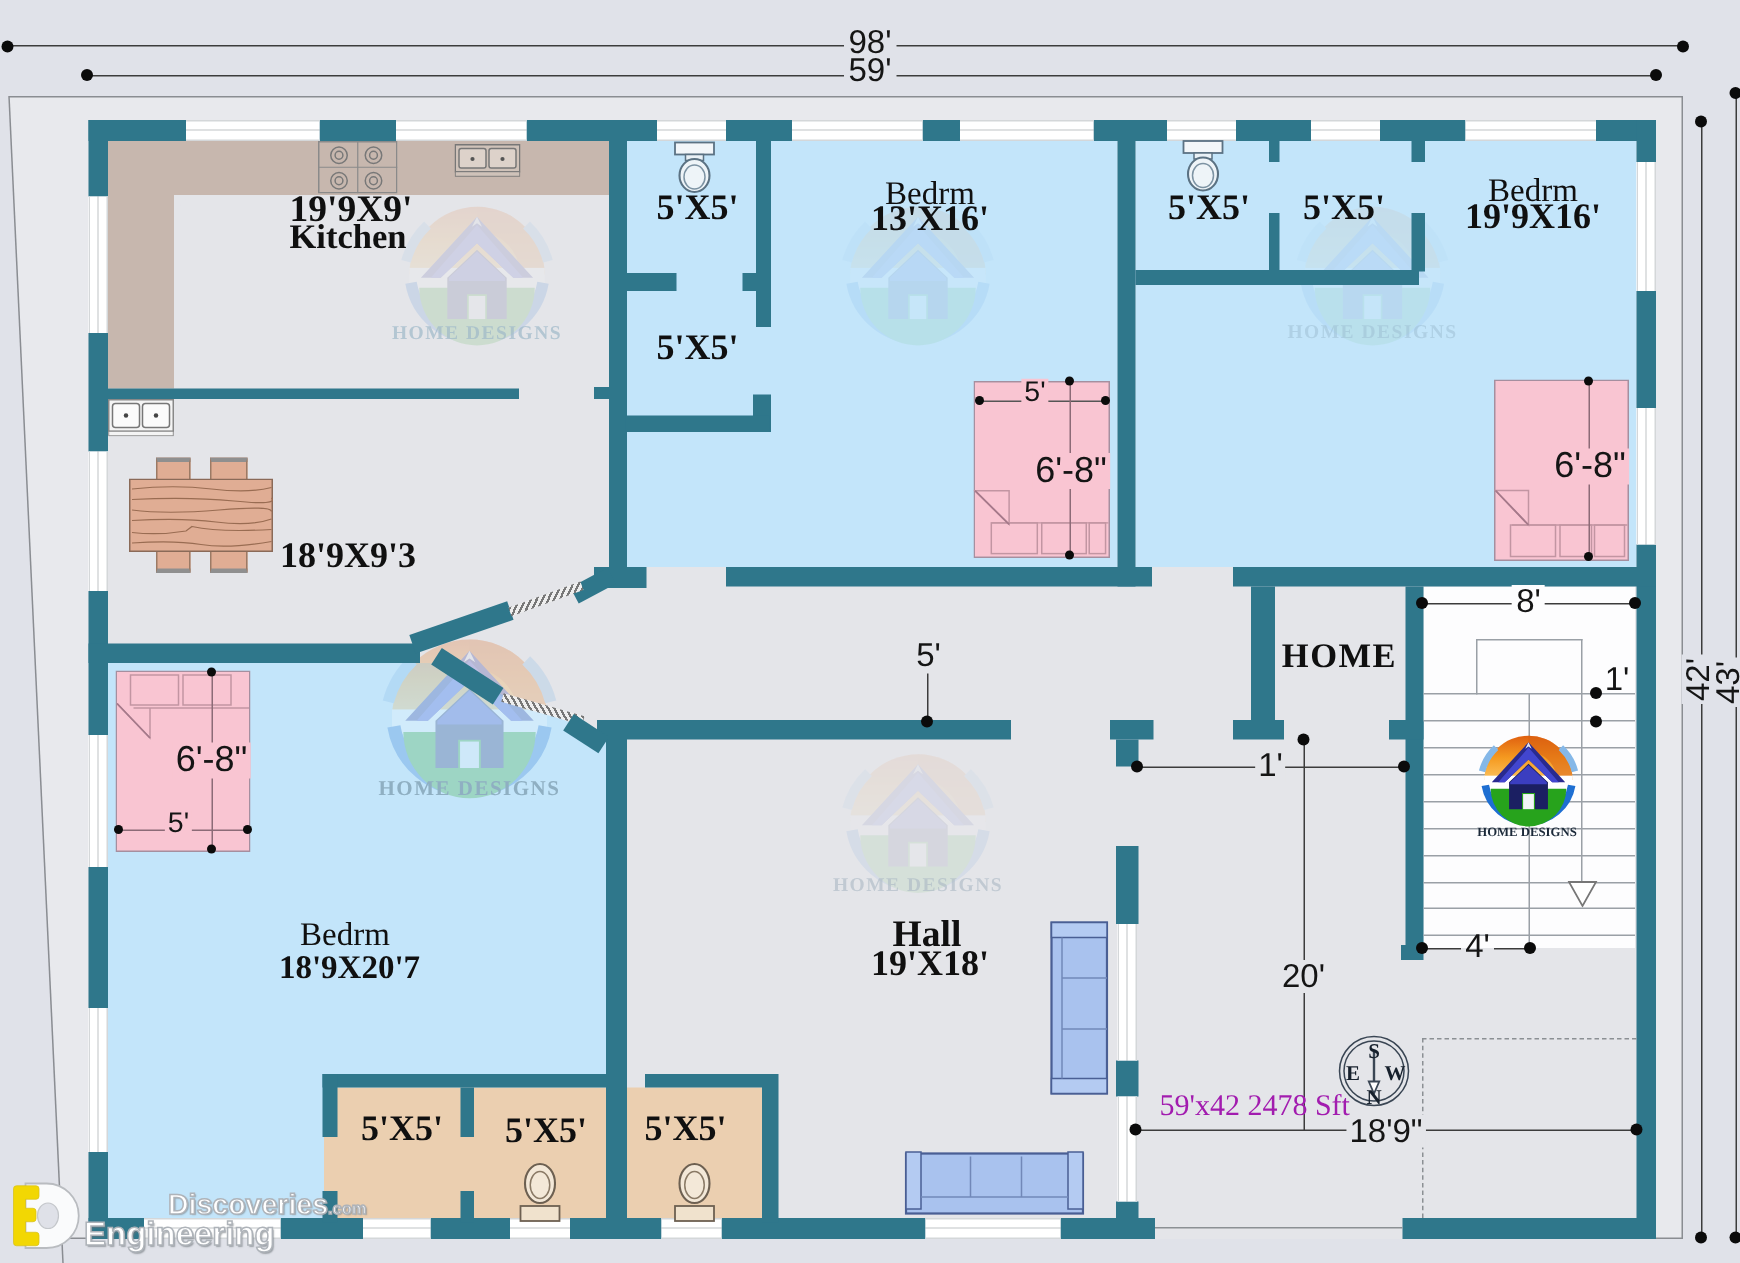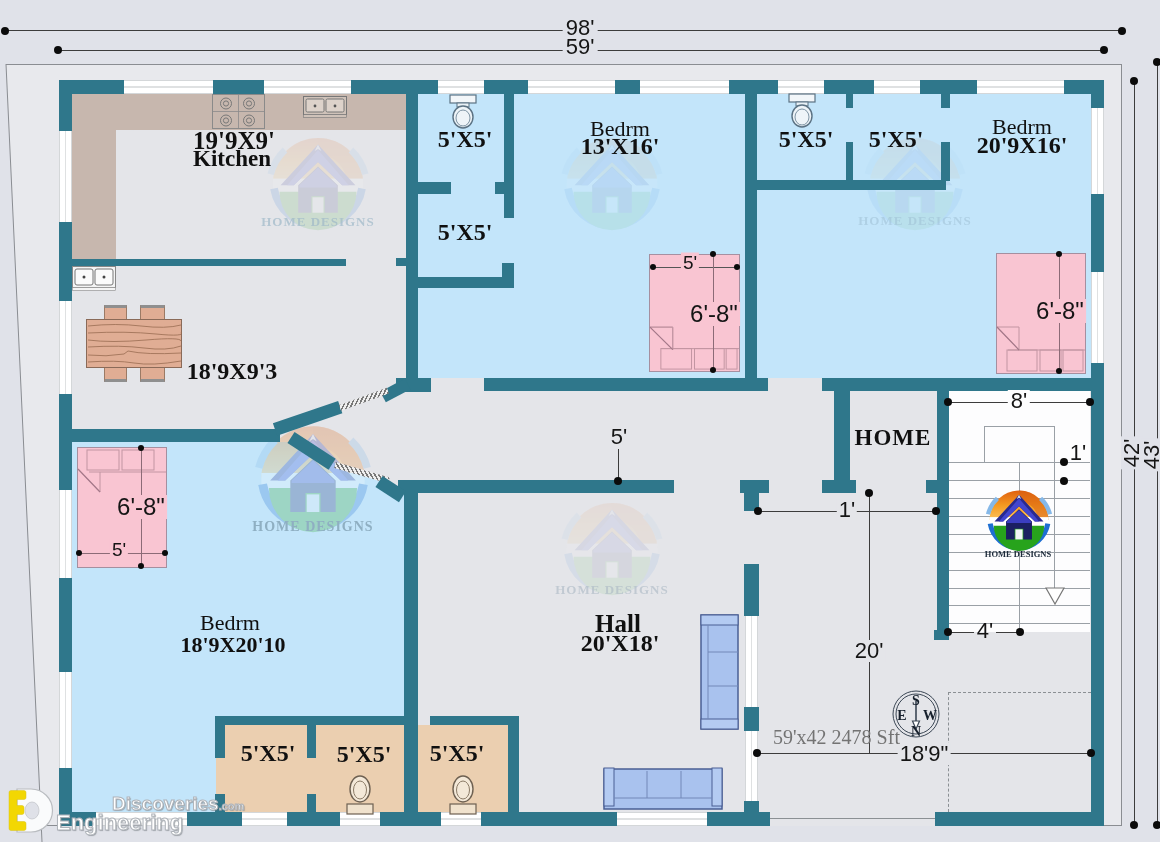--- a/index.html
+++ b/index.html
@@ -289,30 +289,30 @@
 <div class="t" style="left:234px;top:140px;font-size:25px;">19'9X9'</div>
 <div class="t" style="left:232px;top:158px;font-size:23px;">Kitchen</div>
 <div class="t" style="left:232px;top:371px;font-size:24px;">18'9X9'3</div>
 <div class="t" style="left:465px;top:139px;font-size:24px;">5'X5'</div>
 <div class="t" style="left:465px;top:232px;font-size:24px;">5'X5'</div>
 <div class="t" style="left:806px;top:139px;font-size:24px;">5'X5'</div>
 <div class="t" style="left:896px;top:139px;font-size:24px;">5'X5'</div>
 <div class="t" style="left:620px;top:129px;font-size:22px;font-weight:normal;">Bedrm</div>
 <div class="t" style="left:620px;top:146px;font-size:24px;">13'X16'</div>
 <div class="t" style="left:1022px;top:127px;font-size:22px;font-weight:normal;">Bedrm</div>
-<div class="t" style="left:1022px;top:145px;font-size:24px;">20'9X16'</div>
+<div class="t" style="left:1022px;top:145px;font-size:24px;">19'9X16'</div>
 <div class="t" style="left:230px;top:623px;font-size:22px;font-weight:normal;">Bedrm</div>
-<div class="t" style="left:233px;top:645px;font-size:22px;">18'9X20'10</div>
+<div class="t" style="left:233px;top:645px;font-size:22px;">18'9X20'7</div>
 <div class="t" style="left:618px;top:623px;font-size:25px;">Hall</div>
-<div class="t" style="left:620px;top:643px;font-size:24px;">20'X18'</div>
+<div class="t" style="left:620px;top:643px;font-size:24px;">19'X18'</div>
 <div class="t" style="left:893px;top:437px;font-size:23px;letter-spacing:1px;">HOME</div>
 <div class="t" style="left:268px;top:753px;font-size:24px;">5'X5'</div>
 <div class="t" style="left:364px;top:754px;font-size:24px;">5'X5'</div>
 <div class="t" style="left:457px;top:753px;font-size:24px;">5'X5'</div>
-<div class="a" style="left:773px;top:726px;font-family:'Liberation Serif',serif;font-size:20px;color:#737373;">59'x42 2478 Sft</div>
+<div class="a" style="left:773px;top:726px;font-family:'Liberation Serif',serif;font-size:20px;color:#a21caf;">59'x42 2478 Sft</div>
 
 <svg class="a" style="left:649px;top:254px;width:91px;height:118px;" viewBox="0 0 92 121" preserveAspectRatio="none">
 <rect x="0.5" y="0.5" width="91" height="120" fill="#f9c5d2" stroke="#a58f9f"></rect>
 <line x1="12" y1="97" x2="91" y2="97" stroke="#c295a2" stroke-width="1"></line>
 <rect x="12" y="97" width="31" height="21" fill="none" stroke="#c295a2"></rect>
 <rect x="46" y="97" width="30" height="21" fill="none" stroke="#c295a2"></rect>
 <rect x="78" y="97" width="11" height="21" fill="none" stroke="#c295a2"></rect>
 <path d="M1,75 L24,98 L24,75 Z M1,75 L24,75 M24,75 L24,98" fill="none" stroke="#c295a2"></path>
 <path d="M1,75 L24,98" stroke="#a5798a" stroke-width="1.2" fill="none"></path>
 </svg>

